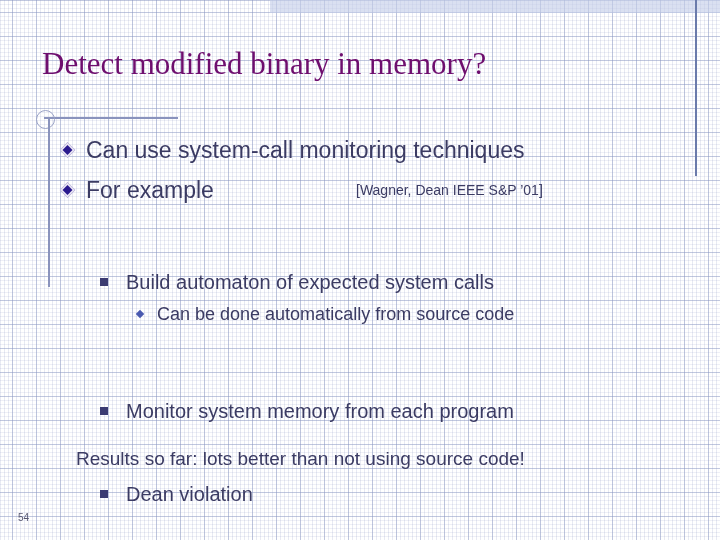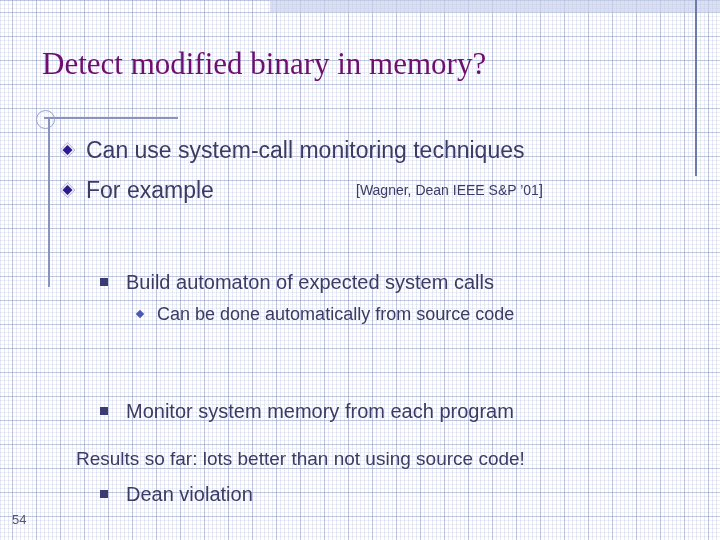--- a/index.html
+++ b/index.html
@@ -209,23 +209,23 @@
     left: 76px;
     top: 448px;
     font-size: 19px;
     color: #3b3b63;
     white-space: nowrap;
   }
 
   
   .page-num {
     position: absolute;
-    left: 12px;
+    left: 18px;
     top: 512px;
-    font-size: 13px;
+    font-size: 10px;
     color: #55556f;
   }
 </style>
 </head>
 <body>
 
 <div id="slide">
 
   <div class="top-band"></div>
   <div class="right-rule"></div>

